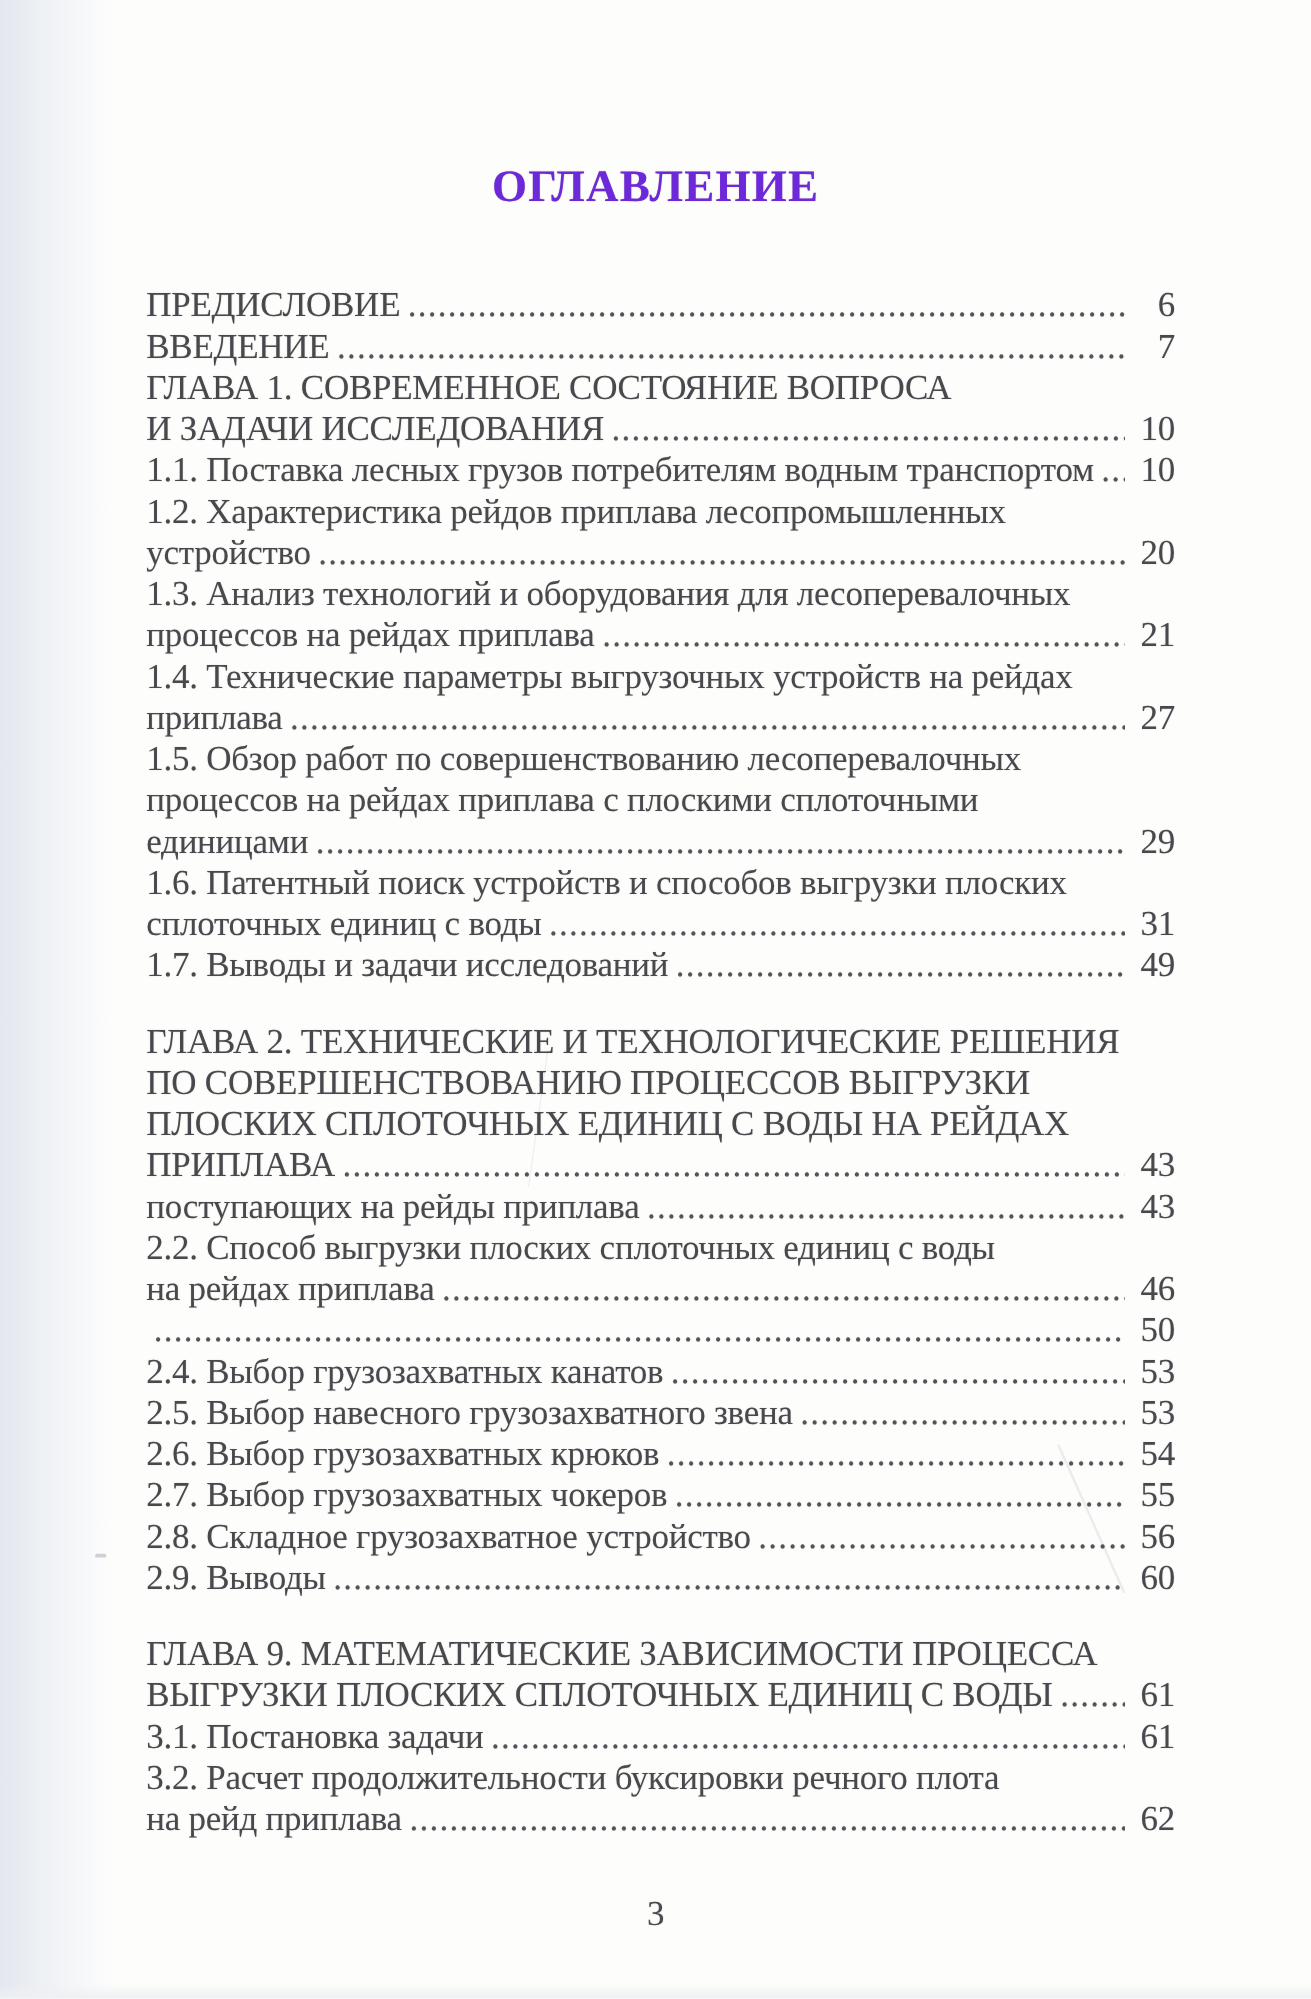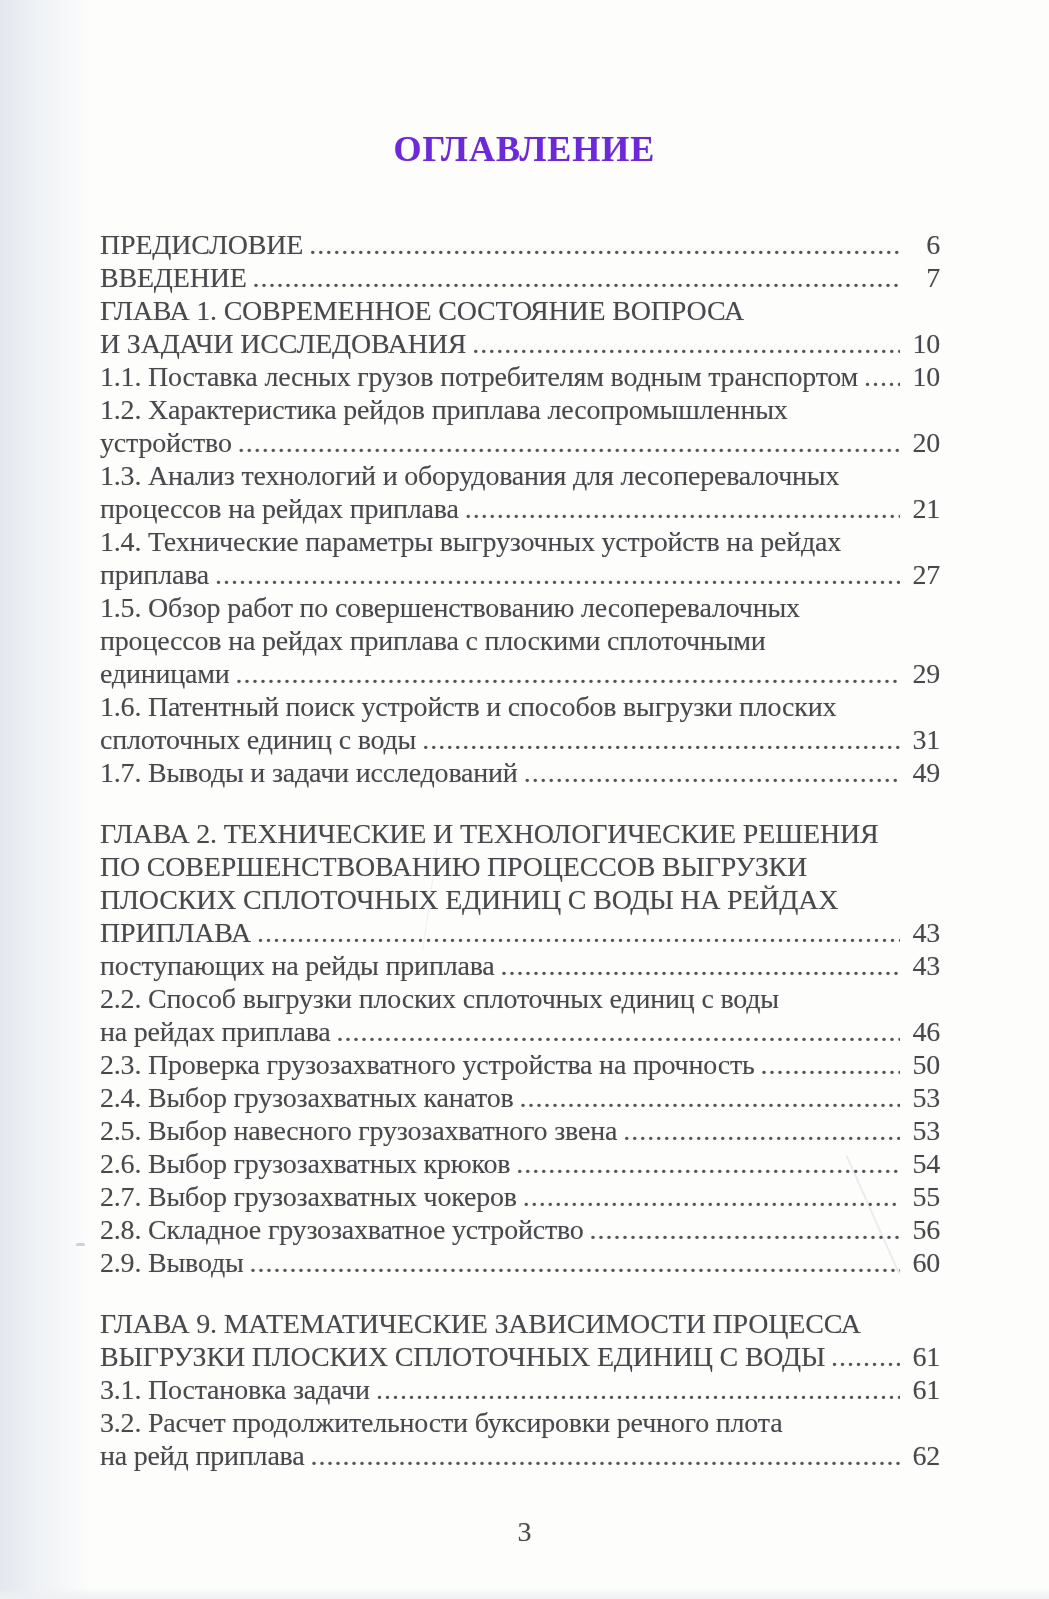--- a/index.html
+++ b/index.html
@@ -44,21 +44,21 @@
     letter-spacing: 1px; color: #6d28d9;
     text-shadow: 0 0 1px rgba(63,64,69,0.35);
   }
   .toc {
     position: absolute; left: 100px; right: 109px; top: 228px;
     font-size: 28px; line-height: 33px; letter-spacing: -0.2px;
     text-shadow: 0 0 1px rgba(72,73,77,0.3);
   }
   .entry { margin: 0; }
   .entry.gap { margin-top: 28px; }
-  .row { display: flex; align-items: flex-end; height: 33px; }
+  .row { display: flex; align-items: flex-end; height: 33px; margin-left: 17px; }
   .t { flex: 0 0 auto; white-space: nowrap; }
   .leader {
     flex: 1 1 auto; min-width: 0; overflow: hidden; white-space: nowrap;
     margin-left: 6px; margin-right: 4px;
     letter-spacing: 1px; color: #53545a;
   }
   .pg { flex: 0 0 auto; min-width: 36px; text-align: right; }
   .folio {
     position: absolute; top: 1516px; left: 0; width: 100%;
     text-align: center; font-size: 28px; color: #4a4b50;
@@ -197,21 +197,20 @@
           <span class="t">2.2. Способ выгрузки плоских сплоточных единиц с воды</span>
         </div>
         <div class="row">
           <span class="t">на рейдах приплава</span>
           <span class="leader">..........................................................................................................................................................................</span>
           <span class="pg">46</span>
         </div>
       </div>
       <div class="entry">
         <div class="row">
-          <span class="t">2.3. Проверка грузозахватного устройства на прочность</span>
           <span class="leader">..........................................................................................................................................................................</span>
           <span class="pg">50</span>
         </div>
       </div>
       <div class="entry">
         <div class="row">
           <span class="t">2.4. Выбор грузозахватных канатов</span>
           <span class="leader">..........................................................................................................................................................................</span>
           <span class="pg">53</span>
         </div>

